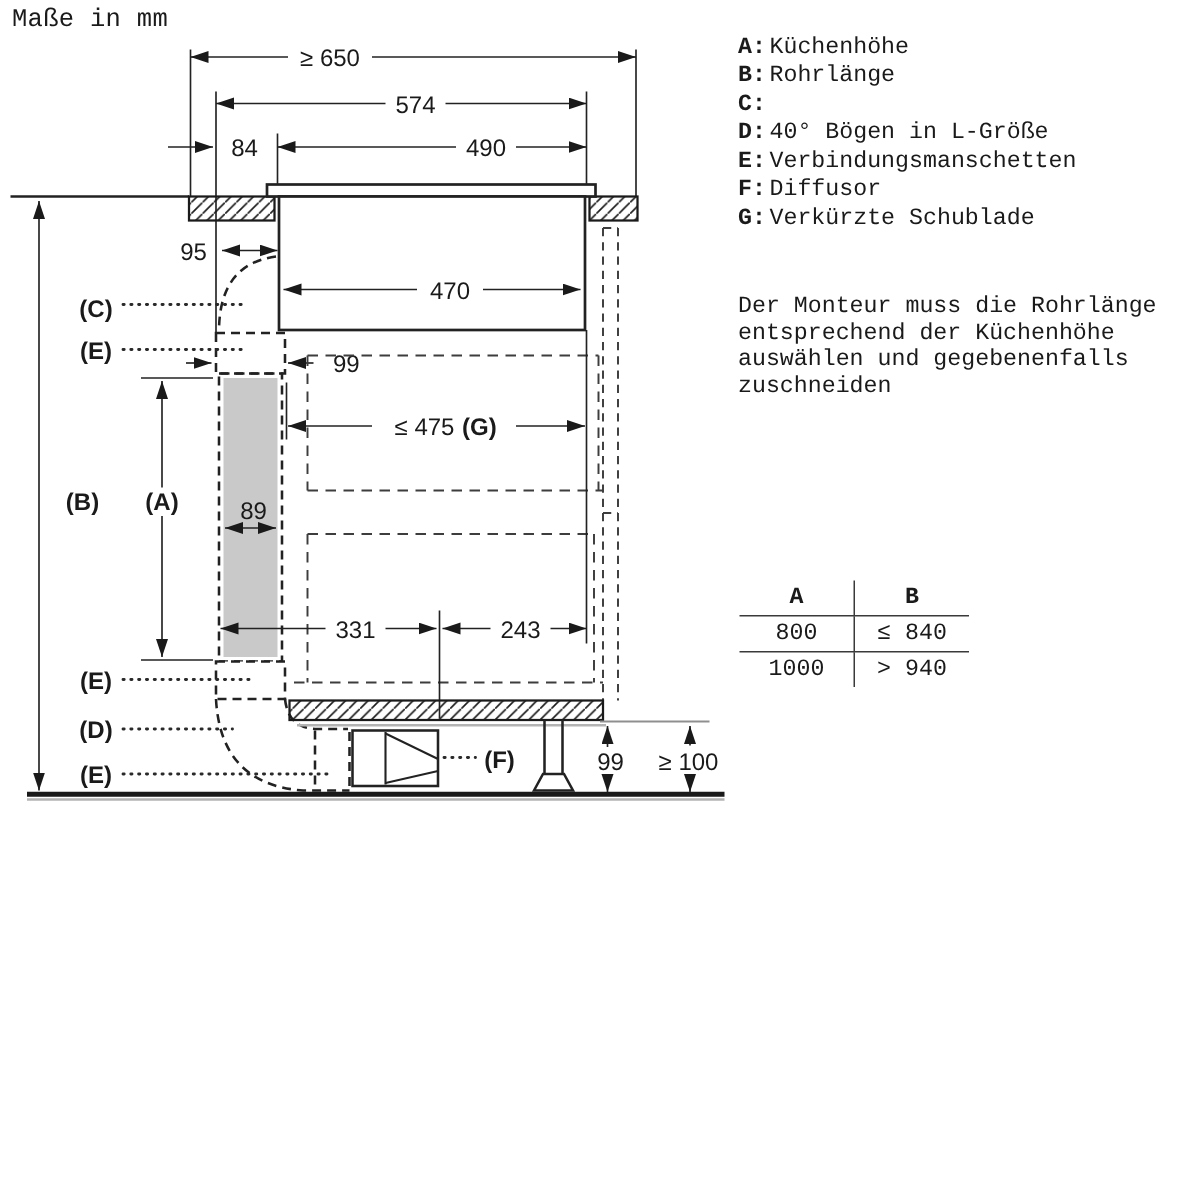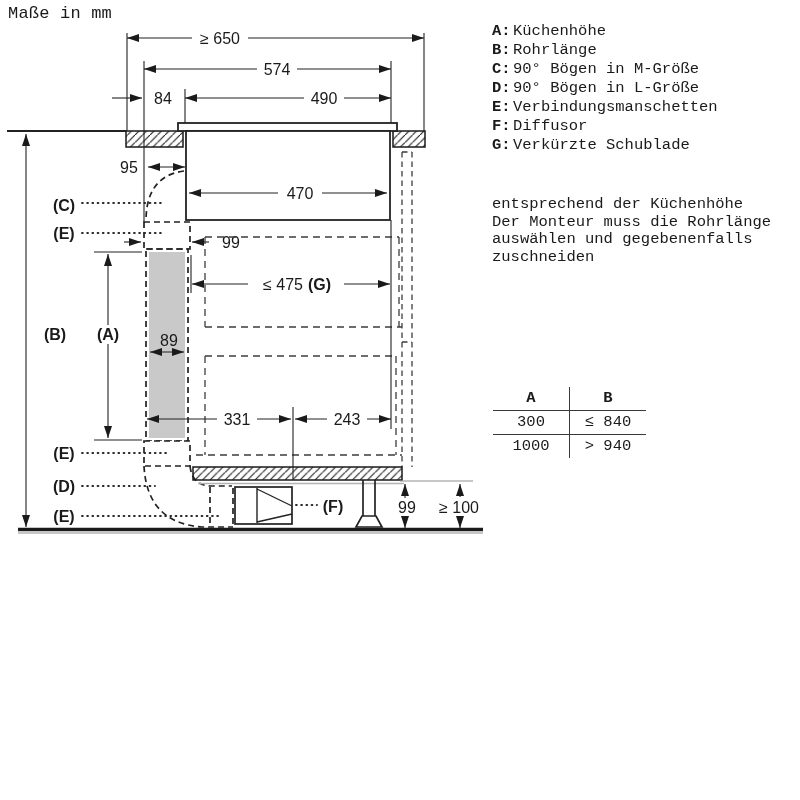--- a/index.html
+++ b/index.html
@@ -200,55 +200,54 @@
     <div class="legend-row">
       <span class="legend-letter">A:</span>
       <span>Küchenhöhe</span>
     </div>
     <div class="legend-row">
       <span class="legend-letter">B:</span>
       <span>Rohrlänge</span>
     </div>
     <div class="legend-row">
       <span class="legend-letter">C:</span>
-      <span>90° Bögen in M-Größe</span>
     </div>
     <div class="legend-row">
       <span class="legend-letter">D:</span>
-      <span>90° Bögen in L-Größe</span>
+      <span>40° Bögen in L-Größe</span>
     </div>
     <div class="legend-row">
       <span class="legend-letter">E:</span>
       <span>Verbindungsmanschetten</span>
     </div>
     <div class="legend-row">
       <span class="legend-letter">F:</span>
       <span>Diffusor</span>
     </div>
     <div class="legend-row">
       <span class="legend-letter">G:</span>
       <span>Verkürzte Schublade</span>
     </div>
   </div>
 
   <div id="note" class="abs">
+    <div>Der Monteur muss die Rohrlänge</div>
     <div>entsprechend der Küchenhöhe</div>
-    <div>Der Monteur muss die Rohrlänge</div>
     <div>auswählen und gegebenenfalls</div>
     <div>zuschneiden</div>
   </div>
 
   <table id="spec-table" class="abs">
     <tbody>
         <tr class="rule">
       <th class="colA">A</th>
       <th>B</th>
     </tr>
     <tr class="rule">
-      <td class="colA">300</td>
+      <td class="colA">800</td>
       <td>≤ 840</td>
     </tr>
     <tr>
       <td class="colA">1000</td>
       <td>&gt; 940</td>
     </tr>
   </tbody>
     </table>
 
 </div>

